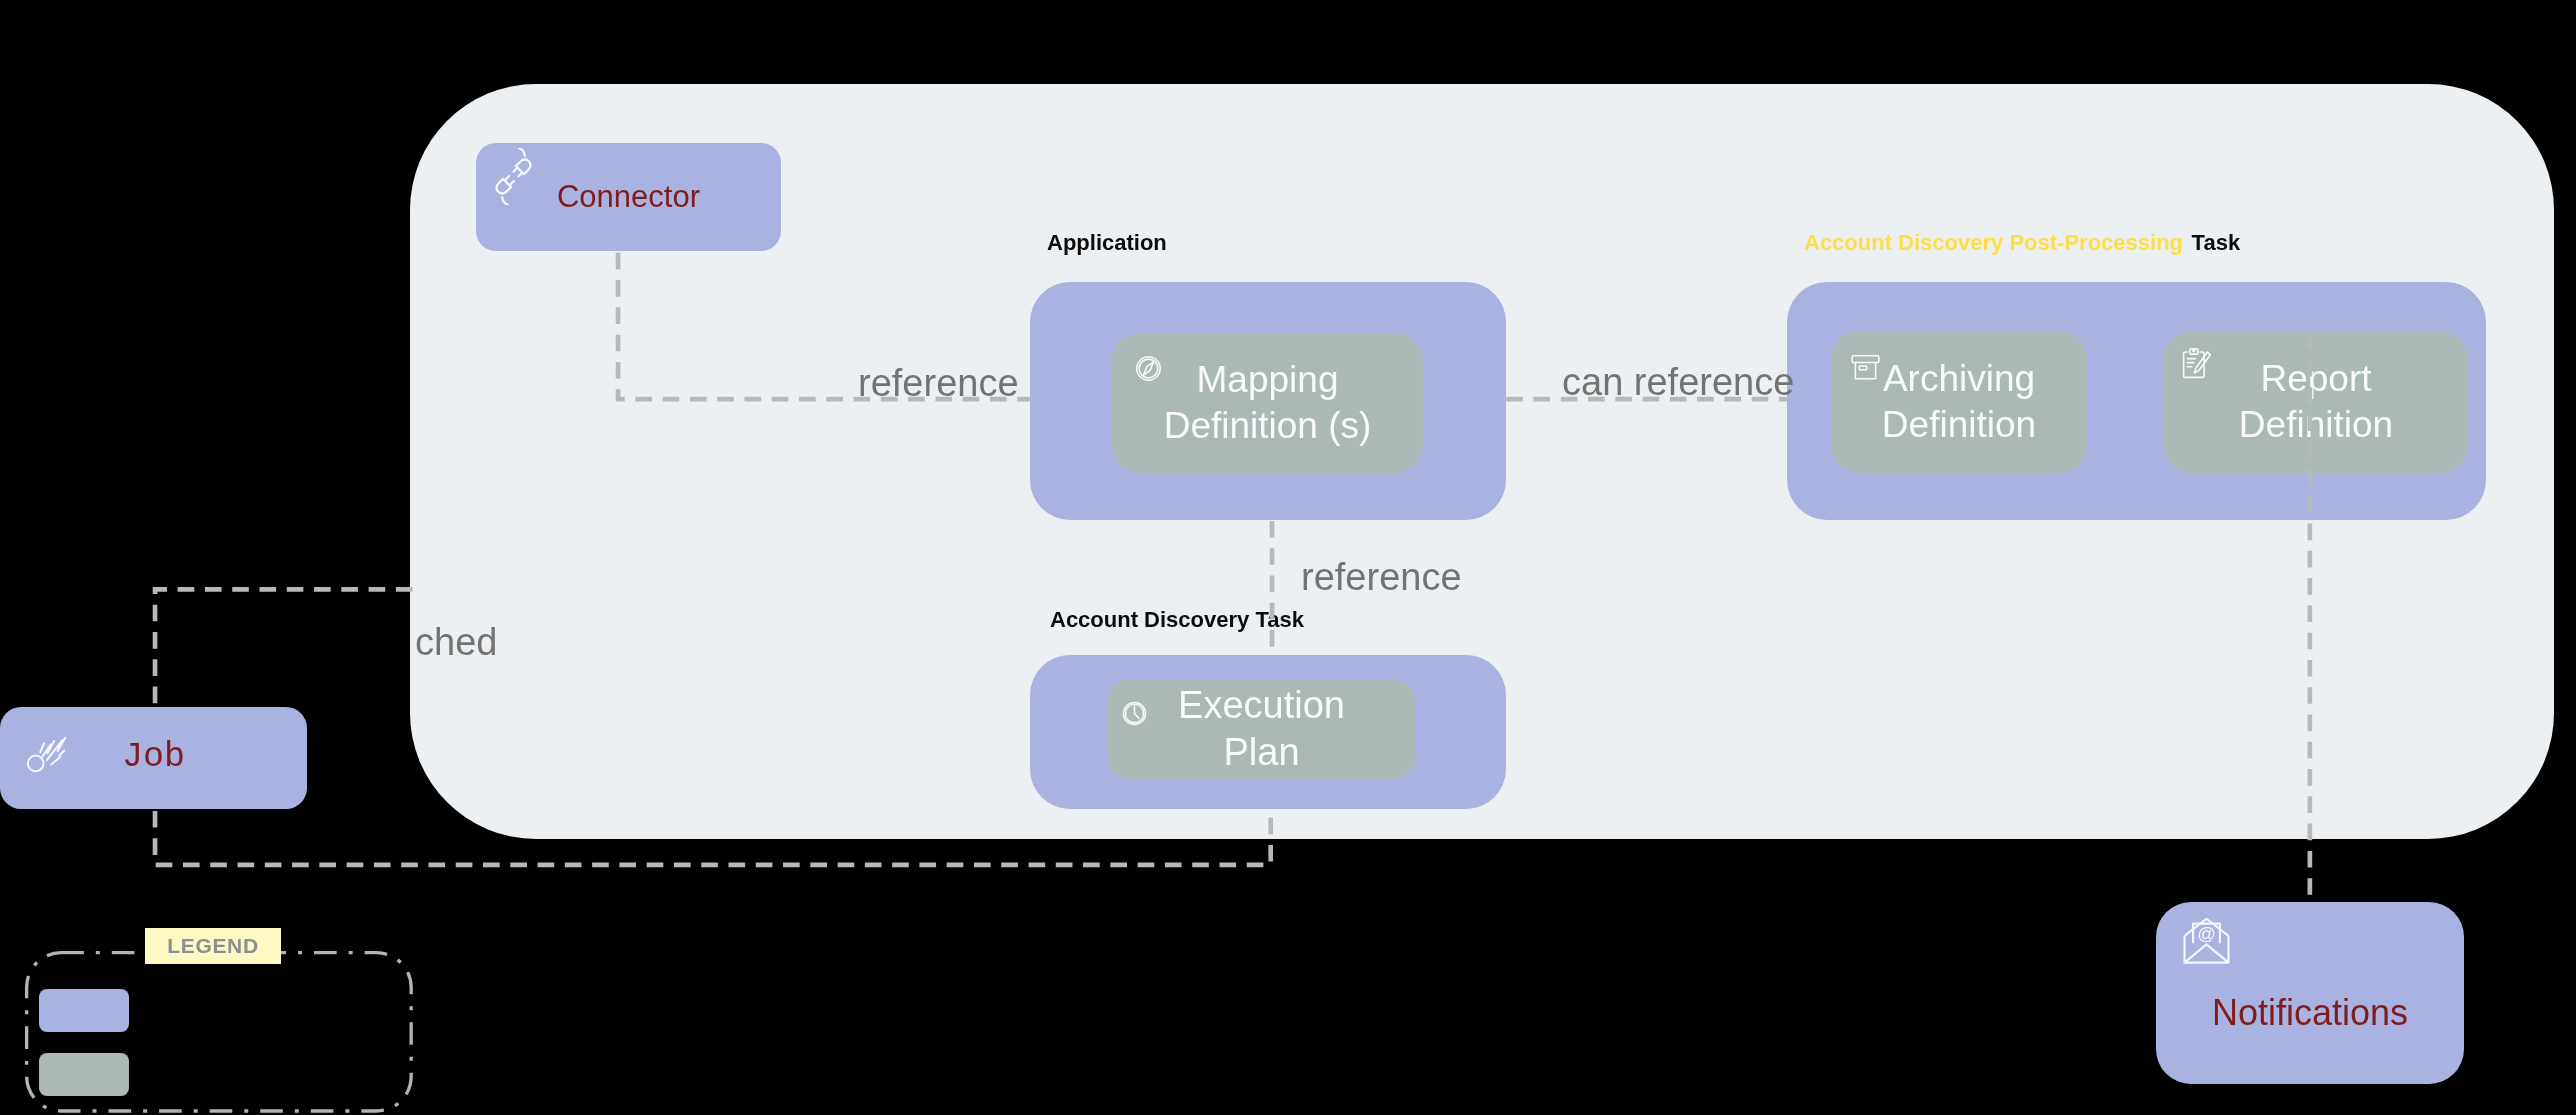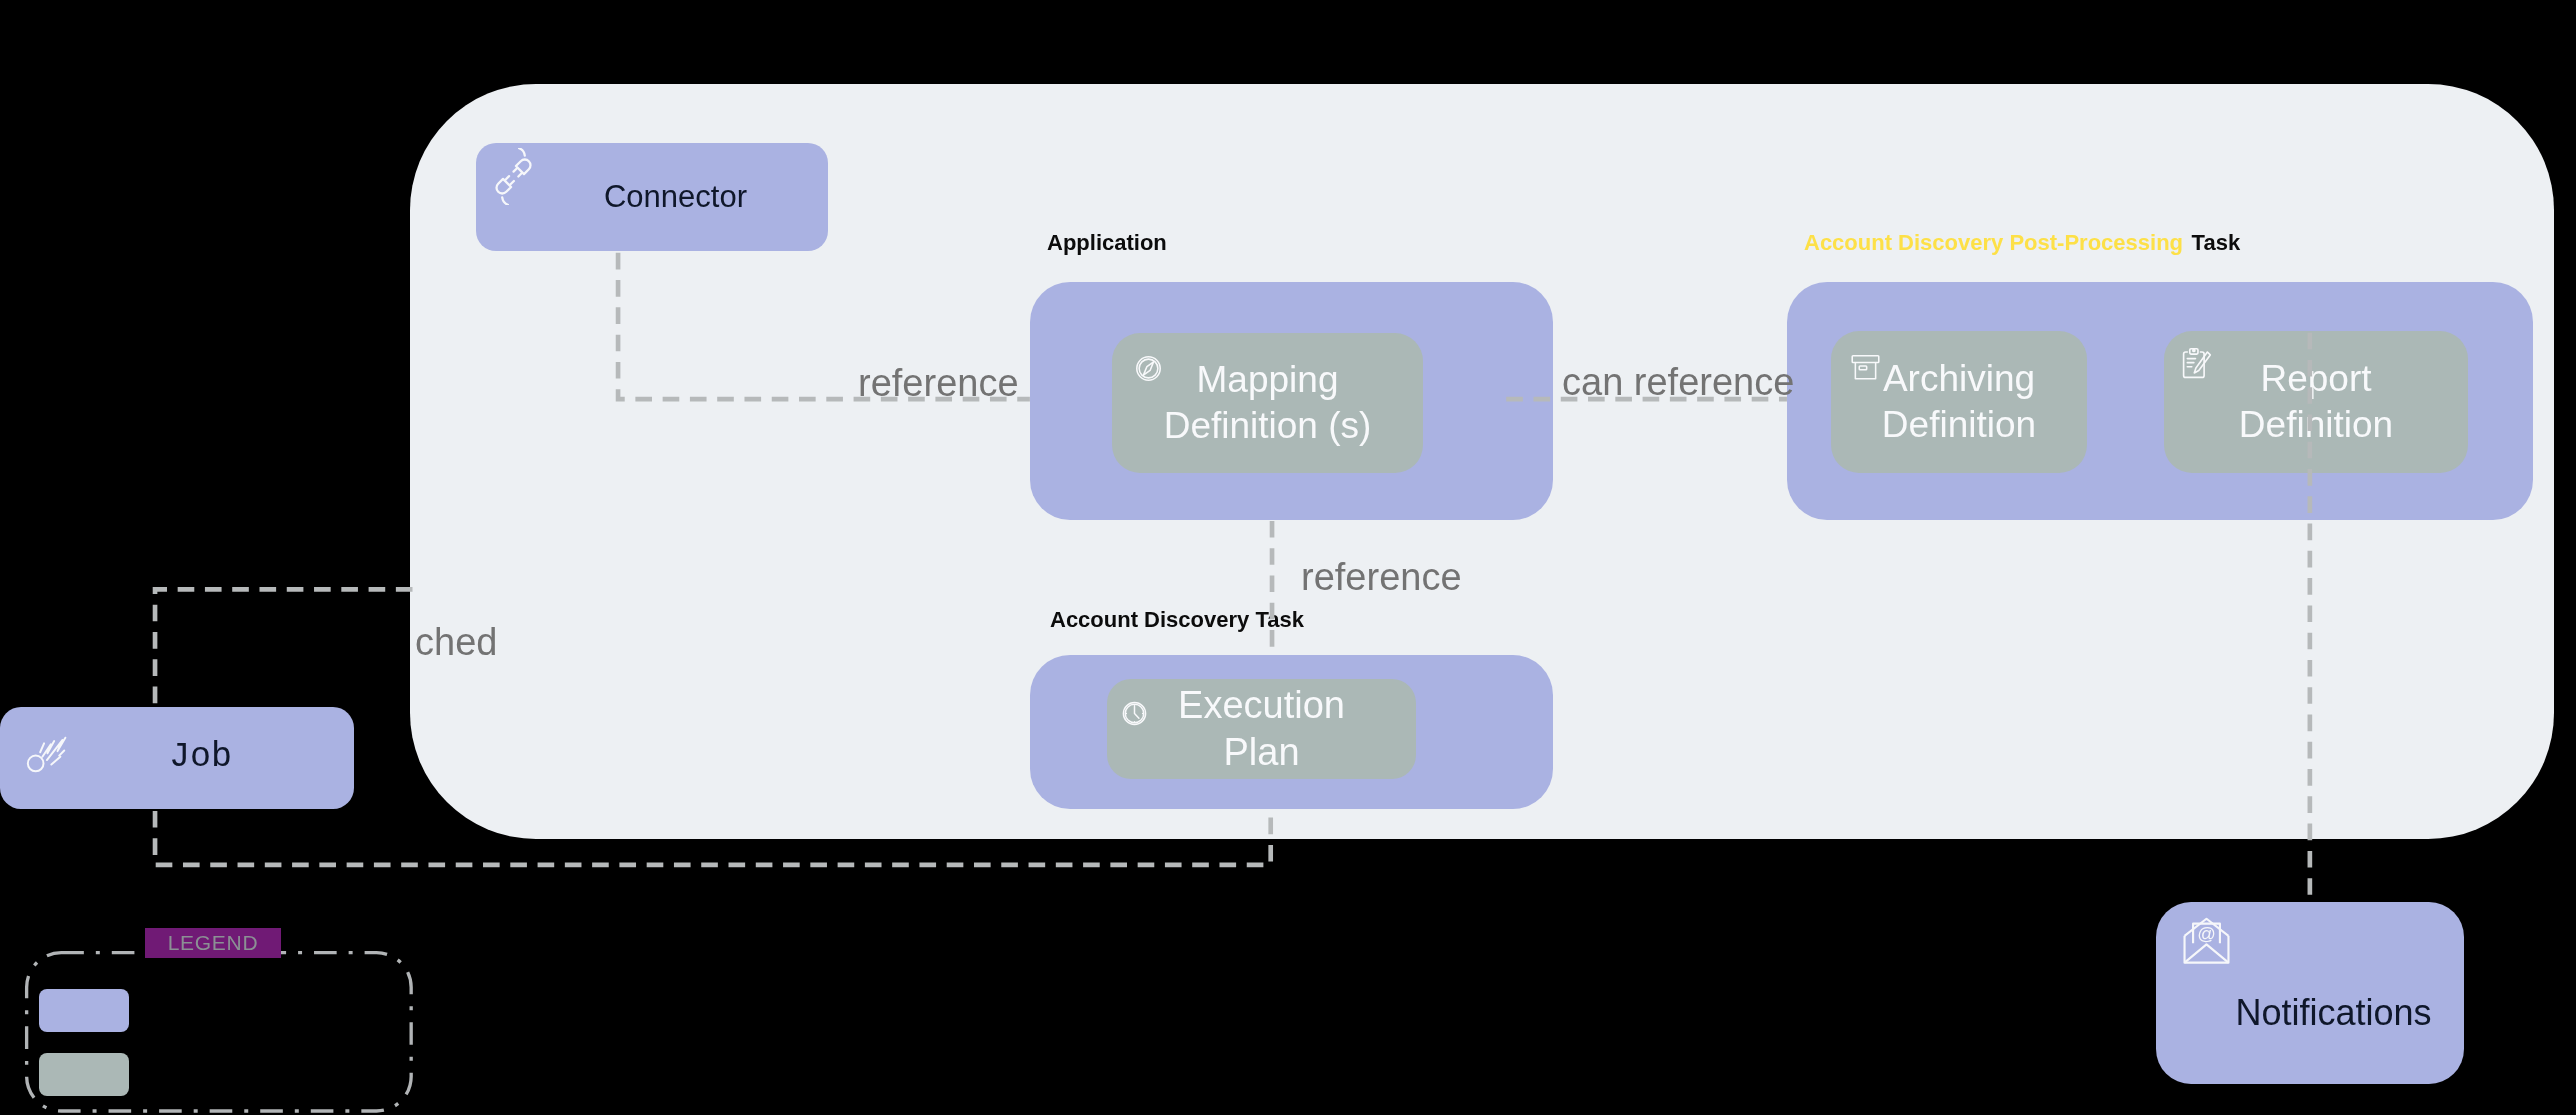--- a/index.html
+++ b/index.html
@@ -1,21 +1,21 @@
 <!DOCTYPE html>
 <html style="font-size:10.6px"><head>
 <meta charset="utf-8">
 <style>
   html,body{margin:0;padding:0;background:#000;}
   .stage{position:relative;width:2576px;height:1115px;background:#000;overflow:hidden;
          font-family:"Liberation Sans",sans-serif;}
   .canvas{position:absolute;left:410px;top:84px;width:2144px;height:755px;
           background:#edf0f3;border-radius:126px;z-index:1;}
-  .node{position:absolute;background:#aab2e2;color:#0f172a;display:flex;
-        align-items:center;justify-content:center;z-index:2;padding-left:47px;}
+  .node{position:absolute;background:#aab2e2;color:#7f1d1d;display:flex;
+        align-items:center;justify-content:center;z-index:2;}
   .inner{position:absolute;background:#abb8b6;color:#f8f9fb;display:flex;
          align-items:center;justify-content:center;z-index:3;text-align:center;}
   .icon{position:absolute;z-index:4;}
   .icon svg{display:block;}
   .heading{position:absolute;font-weight:bold;font-size:22px;color:#0c0c0c;
            white-space:nowrap;z-index:5;letter-spacing:0px;}
   .heading .navy{color:#fde047;}
   .heading .blk{color:#0c0c0c;margin-left:8.6px;}
   .edge-label{position:absolute;font-size:38px;color:#737373;white-space:nowrap;z-index:7;}
   .lines{position:absolute;left:0;top:0;width:2576px;height:1115px;z-index:6;pointer-events:none;}
@@ -26,23 +26,23 @@
   .mapping-box{left:1112px;top:333px;width:311px;height:140px;border-radius:28px;font-size:37px;}
   .pp-box{left:1787px;top:282px;width:699px;height:238px;border-radius:40px;}
   .archiving-box{left:1831px;top:331px;width:256px;height:142px;border-radius:28px;font-size:37px;}
   .report-box{left:2164px;top:331px;width:304px;height:142px;border-radius:28px;font-size:37px;}
   .adt-box{left:1030px;top:655px;width:476px;height:154px;border-radius:40px;}
   .exec-box{left:1107px;top:679px;width:309px;height:100px;border-radius:24px;font-size:38px;}
   .job-box{left:0px;top:707px;width:307px;height:102px;border-radius:21px;font-size:35px;font-family:Liberation Mono, monospace;}
   .notif-box{left:2156px;top:902px;width:308px;height:182px;border-radius:35px;
              font-size:36px;padding-top:40px;box-sizing:border-box;}
   
-  .legend-title{position:absolute;left:145px;top:928px;width:136px;height:30px;background:#701a75;
+  .legend-title{position:absolute;left:145px;top:928px;width:136px;height:36px;background:#fef9c3;
                 z-index:7;display:flex;align-items:center;justify-content:center;
-                font-size:21px;font-weight:normal;color:#8b9094;letter-spacing:0.7px;}
+                font-size:21px;font-weight:bold;color:#8b9094;letter-spacing:0.7px;}
   .legend-swatch{position:absolute;width:90px;height:43px;border-radius:8px;z-index:7;}
   .legend-swatch.primary{left:39px;top:989px;background:#aab2e2;}
   .legend-swatch.nested{left:39px;top:1053px;background:#abb8b6;}
 </style>
 </head>
 <body>
 
 <div class="stage">
 
   <div class="canvas"></div>

